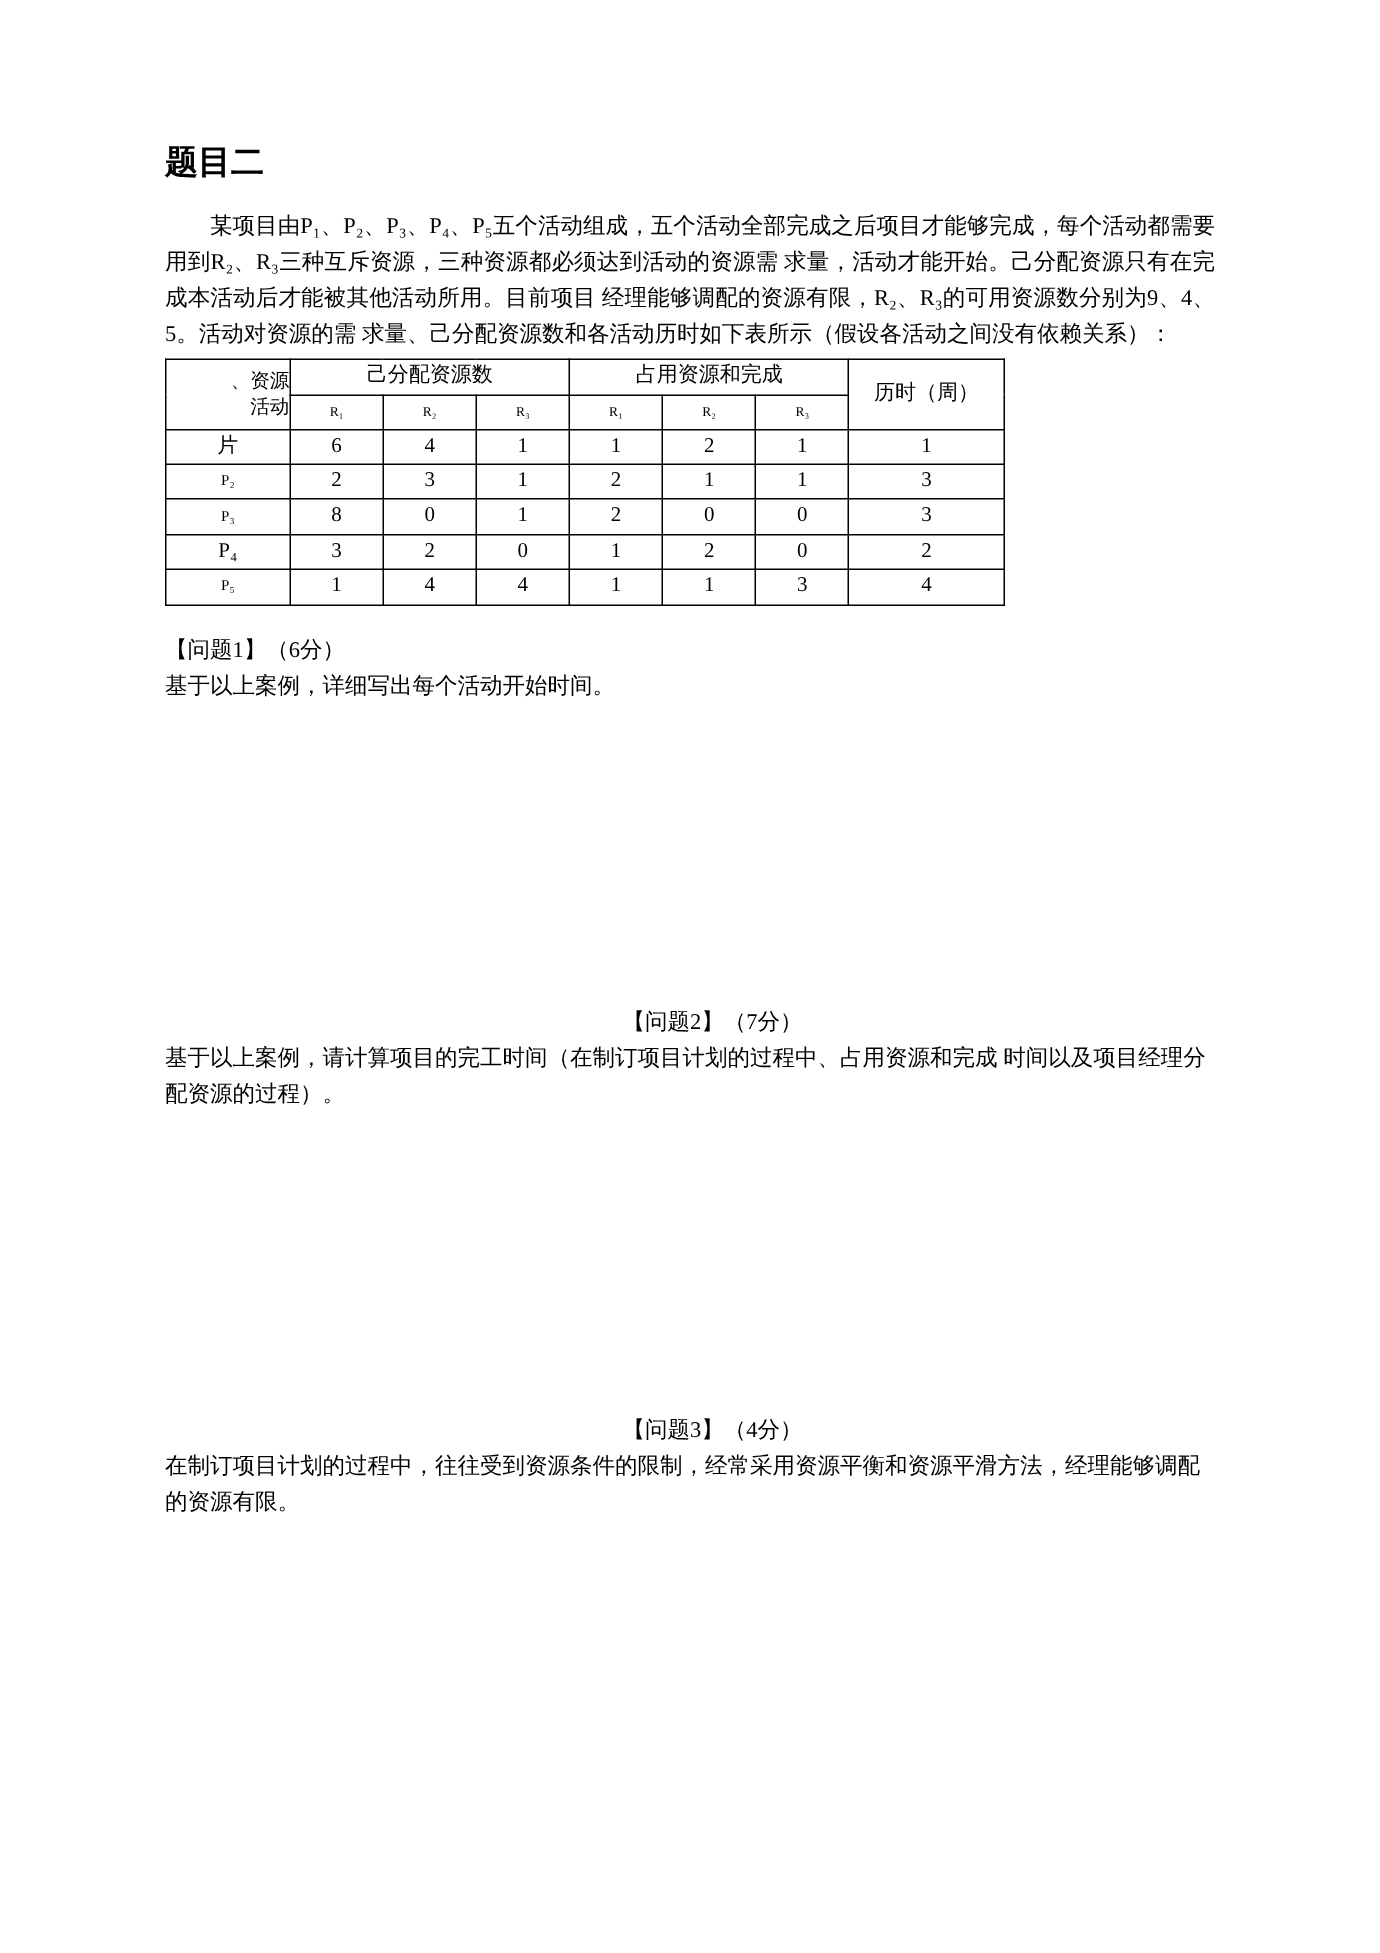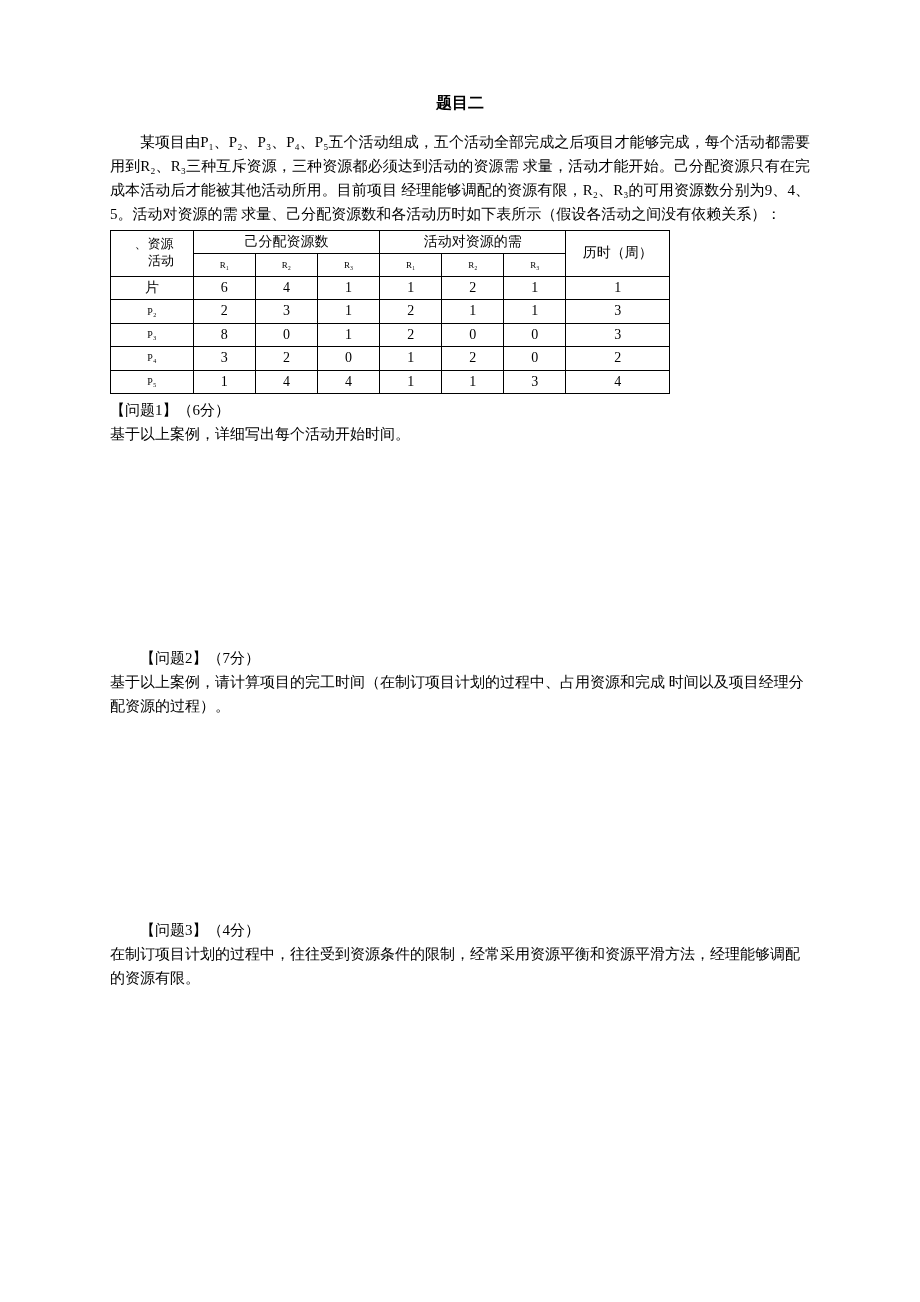--- a/index.html
+++ b/index.html
@@ -8,24 +8,23 @@
     line-height: 1.6;
     color: #000;
     margin: 0;
     padding: 90px 110px 60px 110px;
     background: #fff;
     width: 920px;
     box-sizing: border-box;
   }
   h2.title {
     font-family: "SimHei", "黑体", sans-serif;
-    font-size: 16px;
+    font-size: 22px;
     font-weight: bold;
     margin: 0 0 14px 0;
-    text-align: center;
   }
   .para {
     text-indent: 2em;
     margin: 0 0 2px 0;
     text-align: justify;
   }
   table {
     border-collapse: collapse;
     margin-top: 4px;
     margin-bottom: 4px;
@@ -39,31 +38,32 @@
     text-align: center;
     vertical-align: middle;
     padding: 0;
     font-size: 14px;
     height: 22px;
   }
   .subhead td {
     font-size: 9px;
   }
   .corner {
-    text-align: center;
+    text-align: right;
     padding-left: 4px;
     font-size: 13px;
     line-height: 1.3;
   }
   .q {
-    margin-top: 4px;
+    margin-top: 18px;
     font-family: Liberation Serif, serif;
   }
   .qgap {
     margin-top: 200px;
+    text-align: center;
   }
   .qindent {
     text-indent: 2em;
   }
 </style>
 </head>
 <body>
 
 <h2 class="title">题目二</h2>
 
@@ -80,21 +80,21 @@
       <col style="width:60px">
     <col style="width:100px">
   </colgroup>
   <tbody>
       <tr>
     <td rowspan="2" class="corner">
       <span>、资源</span><br>
       <span style="padding-left:14px">活动</span>
     </td>
     <td colspan="3">己分配资源数</td>
-    <td colspan="3">活动对资源的需</td>
+    <td colspan="3">占用资源和完成</td>
     <td rowspan="2">历时（周）</td>
   </tr>
   <tr class="subhead">
     <td>R₁</td>
     <td>R₂</td>
     <td>R₃</td>
     <td>R₁</td>
     <td>R₂</td>
     <td>R₃</td>
   </tr>
@@ -122,21 +122,21 @@
     <td style="font-size:10px">P₃</td>
     <td>8</td>
     <td>0</td>
     <td>1</td>
     <td>2</td>
     <td>0</td>
     <td>0</td>
     <td>3</td>
   </tr>
   <tr>
-    <td style="font-size:10px">P₄</td>
+    <td style="font-size:14px">P₄</td>
     <td>3</td>
     <td>2</td>
     <td>0</td>
     <td>1</td>
     <td>2</td>
     <td>0</td>
     <td>2</td>
   </tr>
   <tr>
     <td style="font-size:10px">P₅</td>

